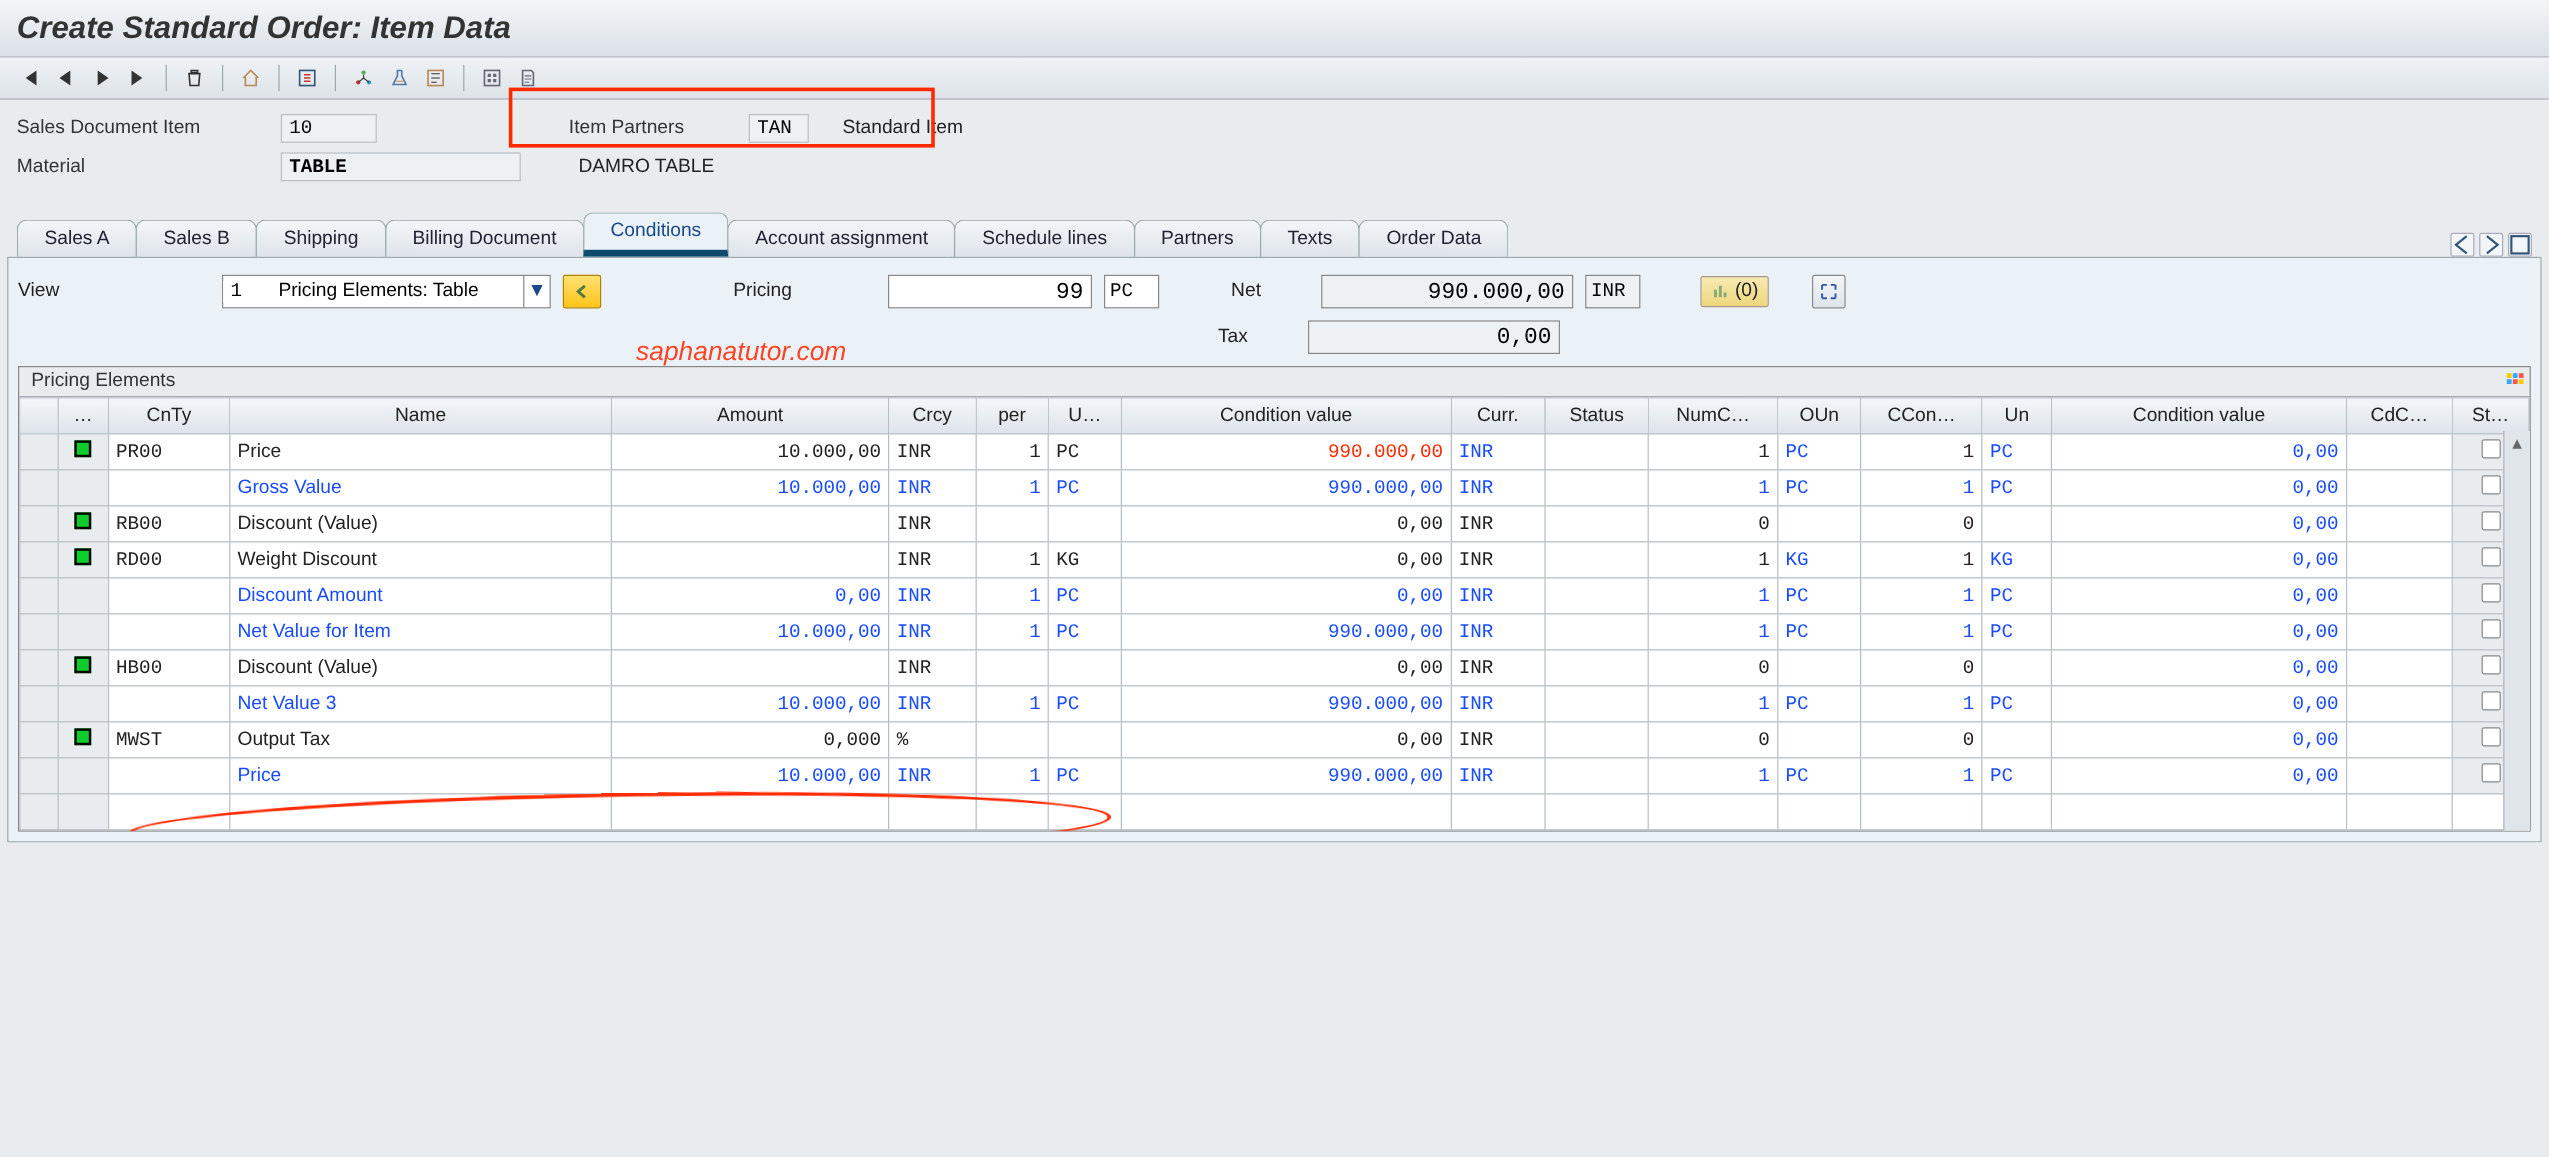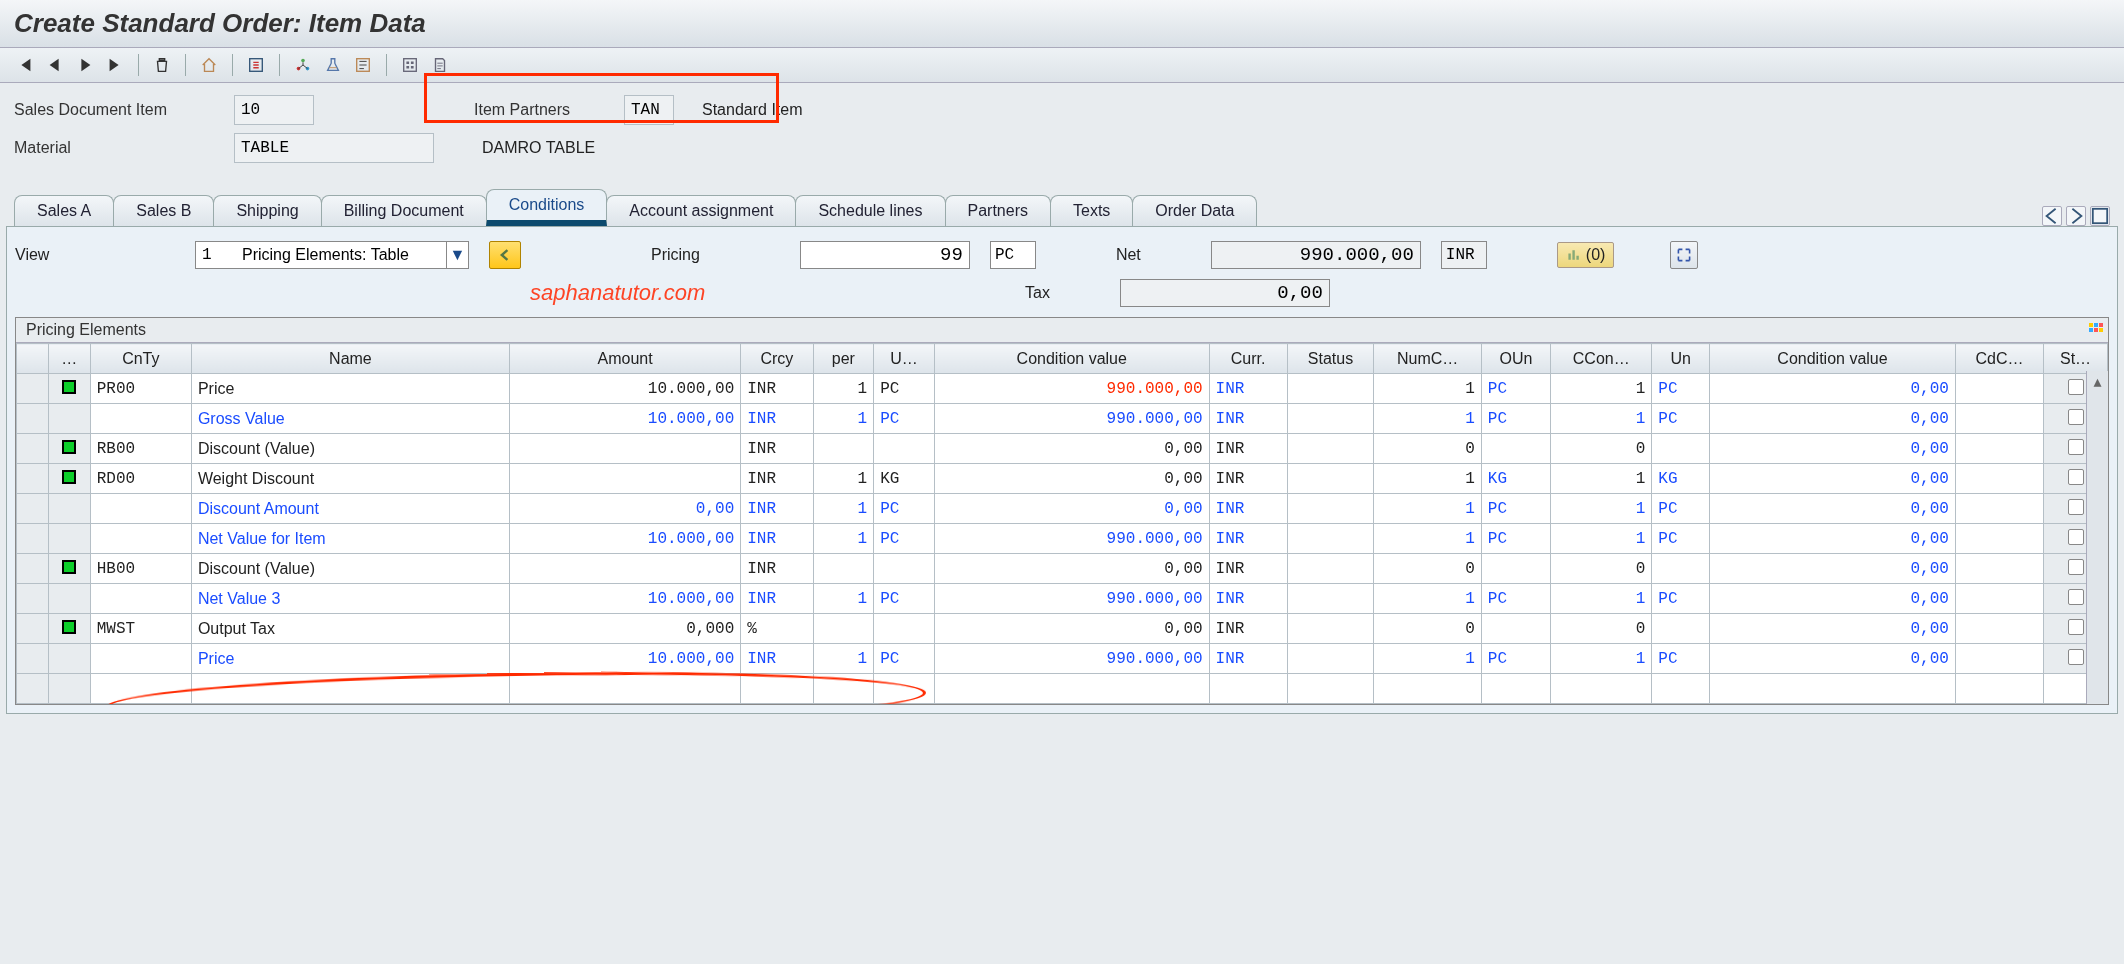--- a/index.html
+++ b/index.html
@@ -50,21 +50,21 @@
     display: grid;
     grid-template-columns: 220px 200px 40px 150px 70px 200px;
     row-gap: 8px;
     align-items: center;
     position: relative;
   }
   .field-label { color: #333; }
   .field-input {
     background: #fff;
     border: 1px solid #9aa;
-    padding: 14px 6px;
+    padding: 2px 6px;
     height: 24px;
     font-family: "Courier New", monospace;
     font-size: 16px;
   }
   .field-input.ro { background:#eef1f3; border:1px solid #b5bfc6; }
   .field-text { font-family: Arial, sans-serif; padding-left: 8px; }
   .red-box {
     position: absolute;
     border: 3px solid #ff2a00;
     pointer-events: none;
@@ -105,21 +105,21 @@
   .tab-nav .tb-icon { border:1px solid #aab; background:#f3f6f9; width:20px; height:20px; }
   .panel {
     margin: 0 6px;
     border: 1px solid #9aa;
     background: #eaf1f7;
     padding: 14px 8px 8px 8px;
   }
   .panel-row {
     display: flex;
     align-items: center;
-    gap: 20px;
+    gap: 10px;
     margin-bottom: 10px;
     position:relative;
   }
   .lbl { width: 160px; }
   .dropdown {
     display: flex;
     align-items: center;
     border: 1px solid #888;
     background: #fff;
     height: 28px;
@@ -319,21 +319,21 @@
 
 <div class="header-fields" style="position:relative;">
   <span class="field-label">Sales Document Item</span>
   <input class="field-input ro mono" style="width: 80px;" value="10">
   <span></span>
   <span class="field-label">Item Partners</span>
   <input class="field-input ro mono" style="width: 50px;" value="TAN">
   <span class="field-text">Standard Item</span>
 
   <span class="field-label">Material</span>
-  <input class="field-input ro mono" style="width: 200px;" value="TABLE">
+  <input class="field-input ro mono" style="width: 200px; font-weight: bold;" value="TABLE">
   <span></span>
   <span class="field-text" style="grid-column: span 3;">DAMRO TABLE</span>
 
   <div class="red-box" style="left:424px; top:-10px; width:355px; height:50px;"></div>
 </div>
 
 <div class="tabstrip">
 
   <div class="tab">Sales A</div>
     <div class="tab">Sales B</div>

